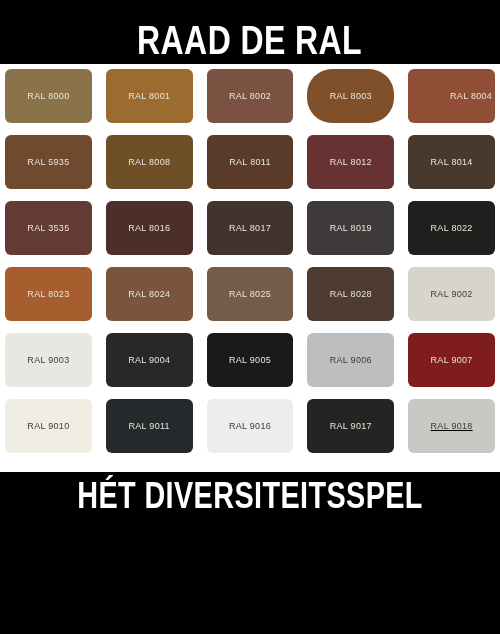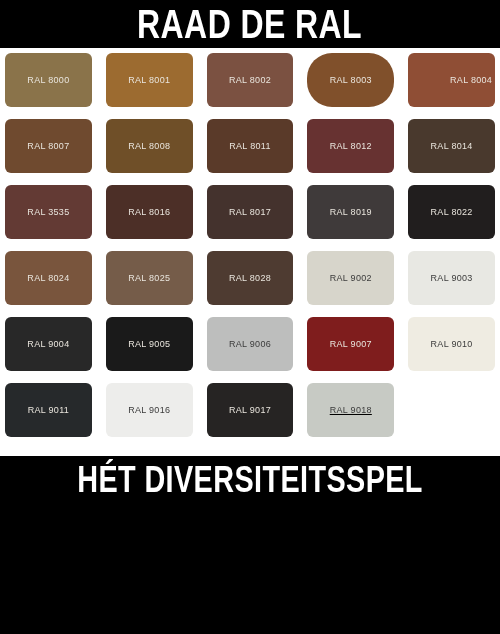--- a/index.html
+++ b/index.html
@@ -13,20 +13,21 @@
     font-family: "Liberation Sans", sans-serif;
     overflow: hidden;
   }
   #meme {
     position: relative;
     width: 500px;
     height: 504px;
     background: #000;
     display: flex;
     flex-direction: column;
+    margin-top: 16px;
   }
   .banner {
     background: #000000;
     color: #ffffff;
     display: flex;
     align-items: center;
     justify-content: center;
     overflow: hidden;
   }
   .banner-text {
@@ -112,21 +113,21 @@
         <div class="swatch-card light-text" style="background: rgb(123, 81, 65);">
           <span class="swatch-label">RAL 8002</span>
         </div>
         <div class="swatch-card light-text" style="background: rgb(128, 80, 43); border-radius: 25px;">
           <span class="swatch-label">RAL 8003</span>
         </div>
         <div class="swatch-card light-text" style="background: rgb(143, 78, 53); padding-left: 39px;">
           <span class="swatch-label">RAL 8004</span>
         </div>
         <div class="swatch-card light-text" style="background: rgb(111, 74, 47);">
-          <span class="swatch-label">RAL 8007</span>
+          <span class="swatch-label">RAL 5935</span>
         </div>
         <div class="swatch-card light-text" style="background: rgb(111, 79, 40);">
           <span class="swatch-label">RAL 8008</span>
         </div>
         <div class="swatch-card light-text" style="background: rgb(90, 58, 41);">
           <span class="swatch-label">RAL 8011</span>
         </div>
         <div class="swatch-card light-text" style="background: rgb(103, 50, 49);">
           <span class="swatch-label">RAL 8012</span>
         </div>
@@ -140,20 +141,23 @@
           <span class="swatch-label">RAL 8016</span>
         </div>
         <div class="swatch-card light-text" style="background: rgb(68, 50, 45);">
           <span class="swatch-label">RAL 8017</span>
         </div>
         <div class="swatch-card light-text" style="background: rgb(63, 58, 58);">
           <span class="swatch-label">RAL 8019</span>
         </div>
         <div class="swatch-card light-text" style="background: rgb(33, 30, 30);">
           <span class="swatch-label">RAL 8022</span>
+        </div>
+        <div class="swatch-card light-text" style="background: rgb(166, 94, 46);">
+          <span class="swatch-label">RAL 8023</span>
         </div>
         <div class="swatch-card light-text" style="background: rgb(121, 85, 61);">
           <span class="swatch-label">RAL 8024</span>
         </div>
         <div class="swatch-card light-text" style="background: rgb(117, 92, 73);">
           <span class="swatch-label">RAL 8025</span>
         </div>
         <div class="swatch-card light-text" style="background: rgb(78, 59, 49);">
           <span class="swatch-label">RAL 8028</span>
         </div>

